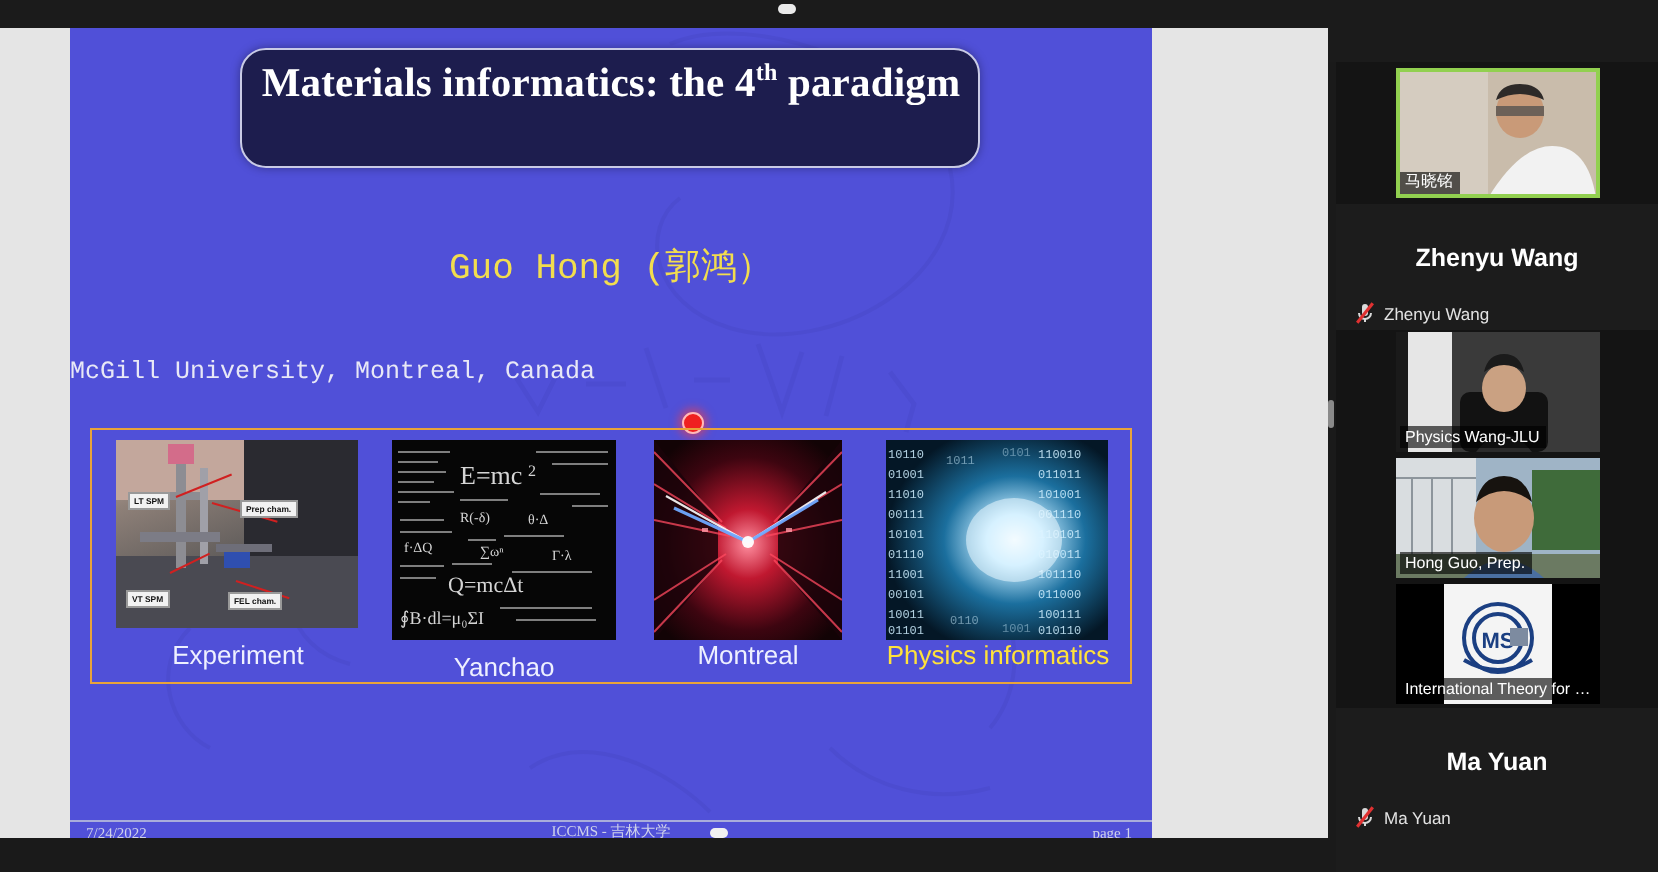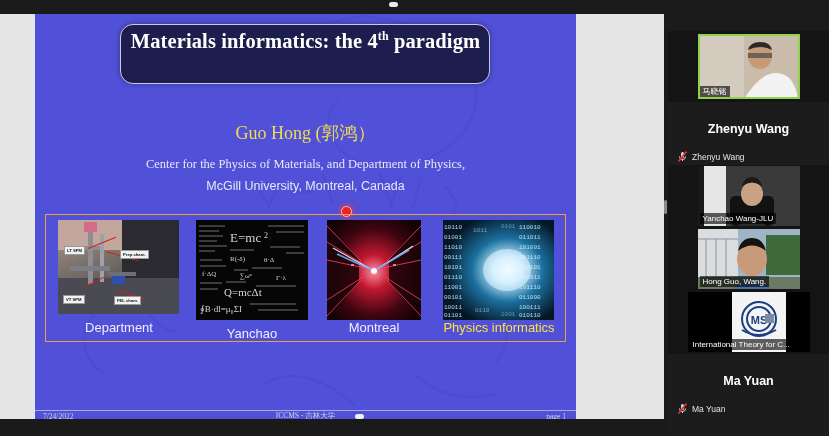--- a/index.html
+++ b/index.html
@@ -22,25 +22,25 @@
 
   .title-box{position:absolute;left:85px;top:10px;width:368px;height:58px;
              background:#1d1d4e;border:1.6px solid #c9cbe6;border-radius:13px;
              box-shadow:0 0 5px rgba(0,0,0,.35);}
   .title-text{position:absolute;left:0;right:0;top:15px;text-align:center;color:#ffffff;
               font-family:"Liberation Serif",serif;font-weight:bold;font-size:20.5px;
               letter-spacing:.1px;white-space:nowrap;}
   .title-text sup{font-size:12px;vertical-align:super;}
 
   .author{position:absolute;left:0;right:0;top:107px;text-align:center;
-          font-family:Liberation Serif, serif;font-size:18px;color:#f2dd4e;}
+          font-family:Liberation Mono, monospace;font-size:18px;color:#f2dd4e;}
   .affil1{position:absolute;left:0;right:0;top:143px;text-align:center;
           font-family:"Liberation Serif",serif;font-size:12.5px;color:#e8e8f6;}
-  .affil2{position:absolute;left:0;right:0;top:165px;text-align:center;
-          font-family:Liberation Sans, sans-serif;font-size:12.5px;color:#e8e8f6;}
+  .affil2{position:absolute;left:0;right:0;top:165px;text-align:left;
+          font-family:Liberation Mono, monospace;font-size:12.5px;color:#e8e8f6;}
 
   
   .laser{position:absolute;left:306px;top:192px;width:9px;height:9px;border-radius:50%;
          background:#ef2020;box-shadow:0 0 4px 2px rgba(255,60,60,.55);
          border:1.5px solid #ffb9b9;}
 
   
   .panel-frame{position:absolute;left:10px;top:200px;width:521px;height:128px;
                border:1.4px solid #e8a33b;box-sizing:border-box;}
   .panels{position:absolute;left:0;top:0;width:100%;height:100%;}
@@ -125,21 +125,20 @@
           <path d="M410 172 l12 16 l-4 14"></path>
         </g>
       </svg>
 
       <div class="title-box"></div>
       <div class="title-text">
         <span>Materials informatics: the 4</span><sup>th</sup><span> paradigm</span>
       </div>
 
       <div class="author">Guo Hong (郭鸿）</div>
-      <div class="affil1">Center for the Physics of Materials, and Department of Physics,</div>
       <div class="affil2">McGill University, Montreal, Canada</div>
 
       <div class="laser"></div>
 
       <div class="panel-frame">
         <div class="panels">
 
           <div class="panel">
             <div class="thumb p1">
               <div class="dark" style="left:64px;top:0;width:57px;height:94px;background:#2a2a30;"></div>
@@ -154,21 +153,21 @@
               <div class="rod" style="left:54px;top:56px;width:13px;height:8px;background:#2f4fb0;"></div>
               <div class="ray" style="left:30px;top:28px;width:30px;transform:rotate(-22deg);"></div>
               <div class="ray" style="left:48px;top:31px;width:34px;transform:rotate(16deg);"></div>
               <div class="ray" style="left:27px;top:66px;width:22px;transform:rotate(-26deg);"></div>
               <div class="ray" style="left:60px;top:70px;width:28px;transform:rotate(18deg);"></div>
               <div class="lbl" style="left:6px;top:26px;">LT SPM</div>
               <div class="lbl" style="left:62px;top:30px;">Prep cham.</div>
               <div class="lbl" style="left:5px;top:75px;">VT SPM</div>
               <div class="lbl" style="left:56px;top:76px;">FEL cham.</div>
             </div>
-            <div class="cap white" style="left:4px;top:100px;width:138px;">Department</div>
+            <div class="cap white" style="left:4px;top:100px;width:138px;">Experiment</div>
           </div>
 
           <div class="panel">
             <div class="thumb p2">
               <svg viewBox="0 0 112 100" width="112" height="100">
                 <g fill="#d5d5d5" font-family="Liberation Serif, serif">
                   <text x="34" y="22" font-size="13">E=mc</text>
                   <text x="68" y="18" font-size="8">2</text>
                   <text x="28" y="76" font-size="11">Q=mcΔt</text>
                   <text x="4" y="92" font-size="9">∮B·dl=μ₀ΣI</text>
@@ -321,47 +320,47 @@
       <div class="vid" style="width:102px;height:60px;margin-top:1px;">
         <svg viewBox="0 0 102 60" width="102" height="60">
           <rect width="102" height="60" fill="#1a1a1a"></rect>
           <rect x="6" y="0" width="22" height="60" fill="#e6e6e6"></rect>
           <rect x="28" y="0" width="74" height="60" fill="#3a3a3a"></rect>
           <rect x="32" y="30" width="44" height="30" rx="5" fill="#121212"></rect>
           <ellipse cx="54" cy="28" rx="11" ry="12" fill="#caa182"></ellipse>
           <path d="M44 20 q10 -7 20 0 q-2 -9 -10 -9 q-8 0 -10 9" fill="#1b1b1b"></path>
           <path d="M40 60 q14 -18 28 0 z" fill="#2b2b2b"></path>
         </svg>
-        <div class="nametag">Yanchao Wang-JLU</div>
+        <div class="nametag">Physics Wang-JLU</div>
       </div>
     </div>
 
     <div class="ptile" style="height:62px;">
       <div class="vid" style="width:102px;height:60px;margin-top:1px;">
         <svg viewBox="0 0 102 60" width="102" height="60">
           <rect width="102" height="60" fill="#9fb4c6"></rect>
           <rect x="0" y="0" width="40" height="48" fill="#d9dde0"></rect>
           <g stroke="#8d959c" stroke-width="1">
             <line x1="8" y1="10" x2="8" y2="48"></line>
               <line x1="18" y1="10" x2="18" y2="48"></line>
             <line x1="28" y1="10" x2="28" y2="48"></line>
               <line x1="0" y1="10" x2="40" y2="10"></line>
           </g>
           <rect x="68" y="6" width="34" height="40" fill="#3f6b3a"></rect>
           <rect x="0" y="48" width="102" height="12" fill="#6b7a62"></rect>
           <ellipse cx="54" cy="30" rx="15" ry="17" fill="#c89a79"></ellipse>
           <path d="M40 22 q14 -11 28 0 q-3 -13 -14 -13 q-11 0 -14 13" fill="#17130f"></path>
           <path d="M34 60 q20 -18 40 0 z" fill="#4a6fa0"></path>
         </svg>
-        <div class="nametag">Hong Guo, Wang.</div>
+        <div class="nametag">Hong Guo, Prep.</div>
       </div>
     </div>
 
     <div class="ptile" style="height:62px;">
-      <div class="vid" style="width:102px;height:60px;margin-top:1px;background:#000;padding-left:20px;">
+      <div class="vid" style="width:102px;height:60px;margin-top:1px;background:#000;">
         <svg viewBox="0 0 102 60" width="102" height="60">
           <rect width="102" height="60" fill="#000"></rect>
           <rect x="24" y="0" width="54" height="60" fill="#f4f4f4"></rect>
           <g fill="none" stroke="#1b3f82" stroke-width="2">
             <circle cx="51" cy="27" r="17"></circle>
               <circle cx="51" cy="27" r="12"></circle>
             <path d="M34 38 q17 10 34 0"></path>
           </g>
           <text x="51" y="32" font-family="Liberation Sans, sans-serif" font-size="11" font-weight="bold" fill="#1b3f82" text-anchor="middle">MS</text>
           <rect x="57" y="22" width="9" height="9" fill="#7d8ba0"></rect>

